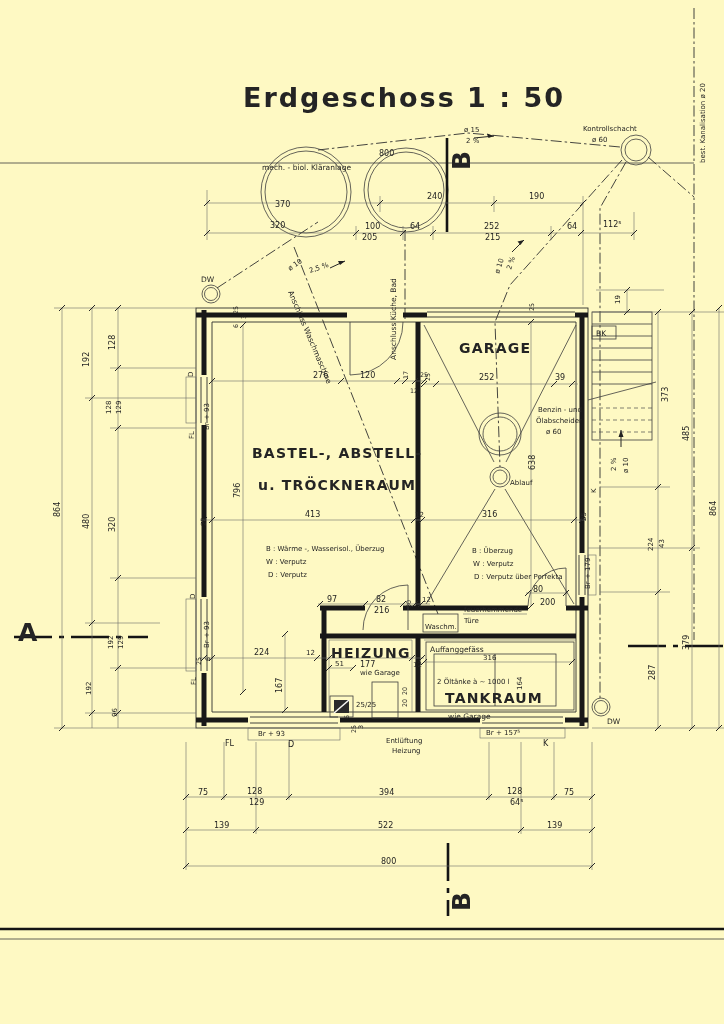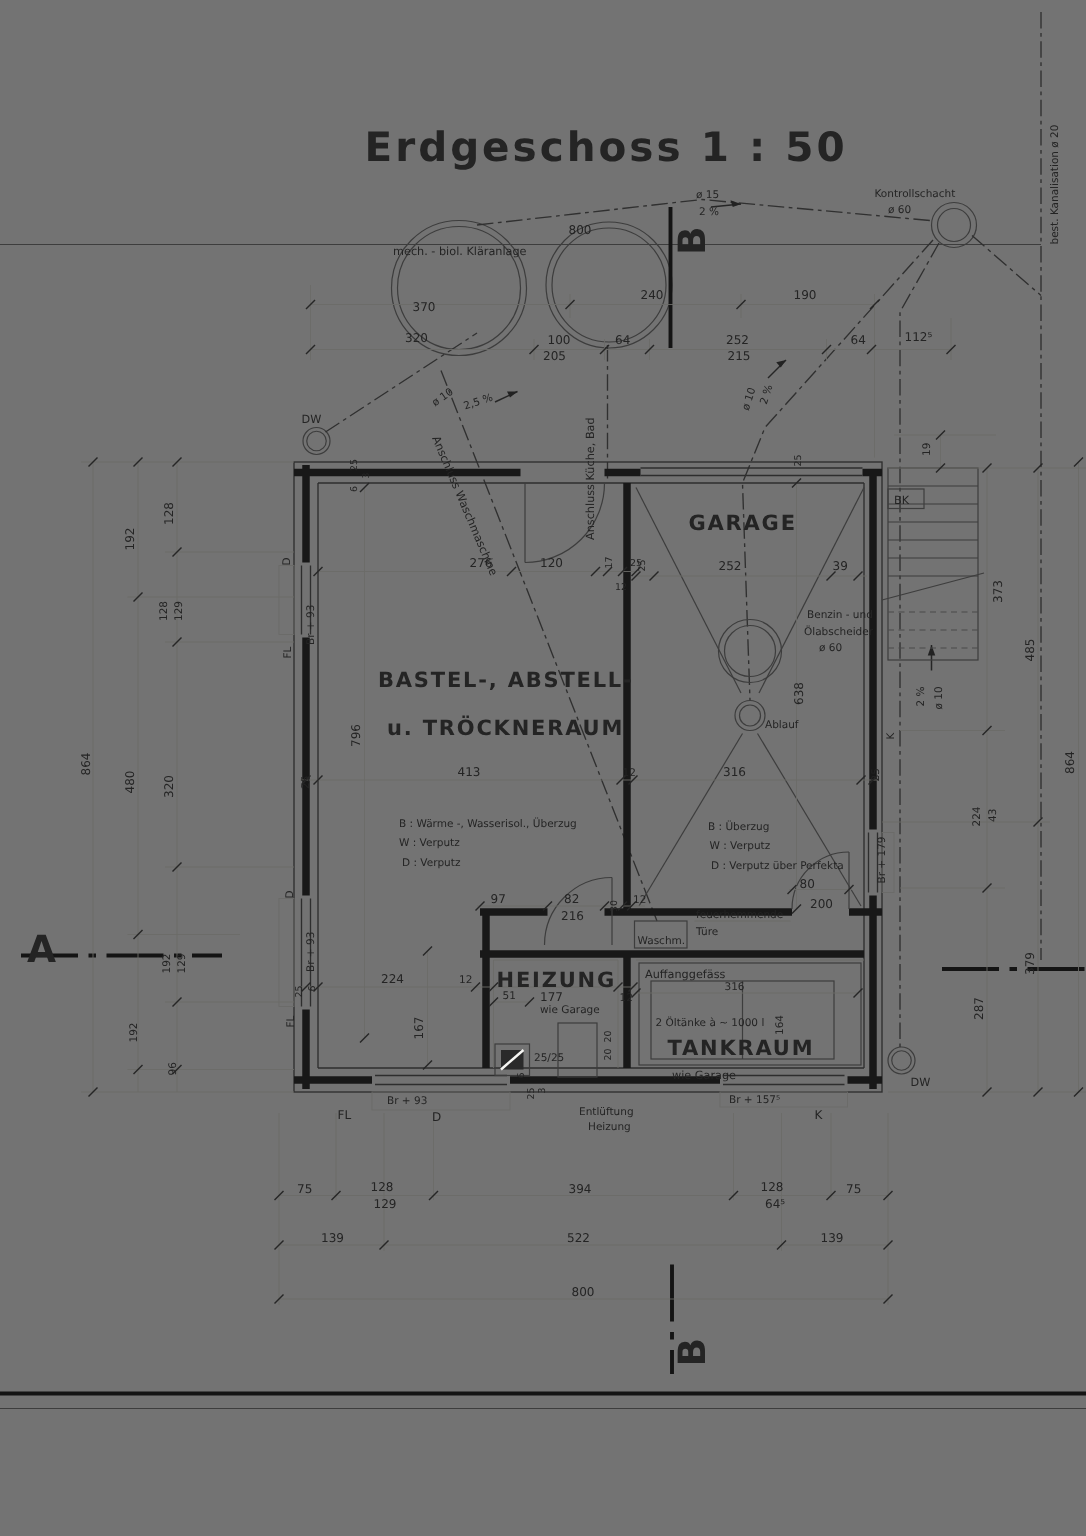--- a/index.html
+++ b/index.html
@@ -1,16 +1,16 @@
 <!DOCTYPE html>
 <html><head>
 <meta charset="utf-8">
 <style>
   html,body{margin:0;padding:0;background:#e8e8e6;}
-  .stage{position:relative;width:724px;height:1024px;background:#737373;overflow:hidden;
+  .stage{position:relative;width:724px;height:1024px;background:#fef9c3;overflow:hidden;
          font-family:"DejaVu Sans",sans-serif;}
   svg{position:absolute;left:0;top:0;}
   .ln{stroke:#3d3d3d;stroke-width:.8;fill:none}
   .lt{stroke:#6b6b68;stroke-width:.6;fill:none}
   .tk{stroke:#262626;stroke-width:1;fill:none}
   .wl{stroke:#181818;stroke-width:5;fill:none}
   .wo{stroke:#2e2e2e;stroke-width:.9;fill:none}
   .dd{stroke:#303030;stroke-width:.9;fill:none;stroke-dasharray:11 3 2.5 3}
   .dh{stroke:#141414;stroke-width:2.6;fill:none}
   .dha{stroke:#141414;stroke-width:2.6;fill:none;stroke-dasharray:38 7 5 7}

